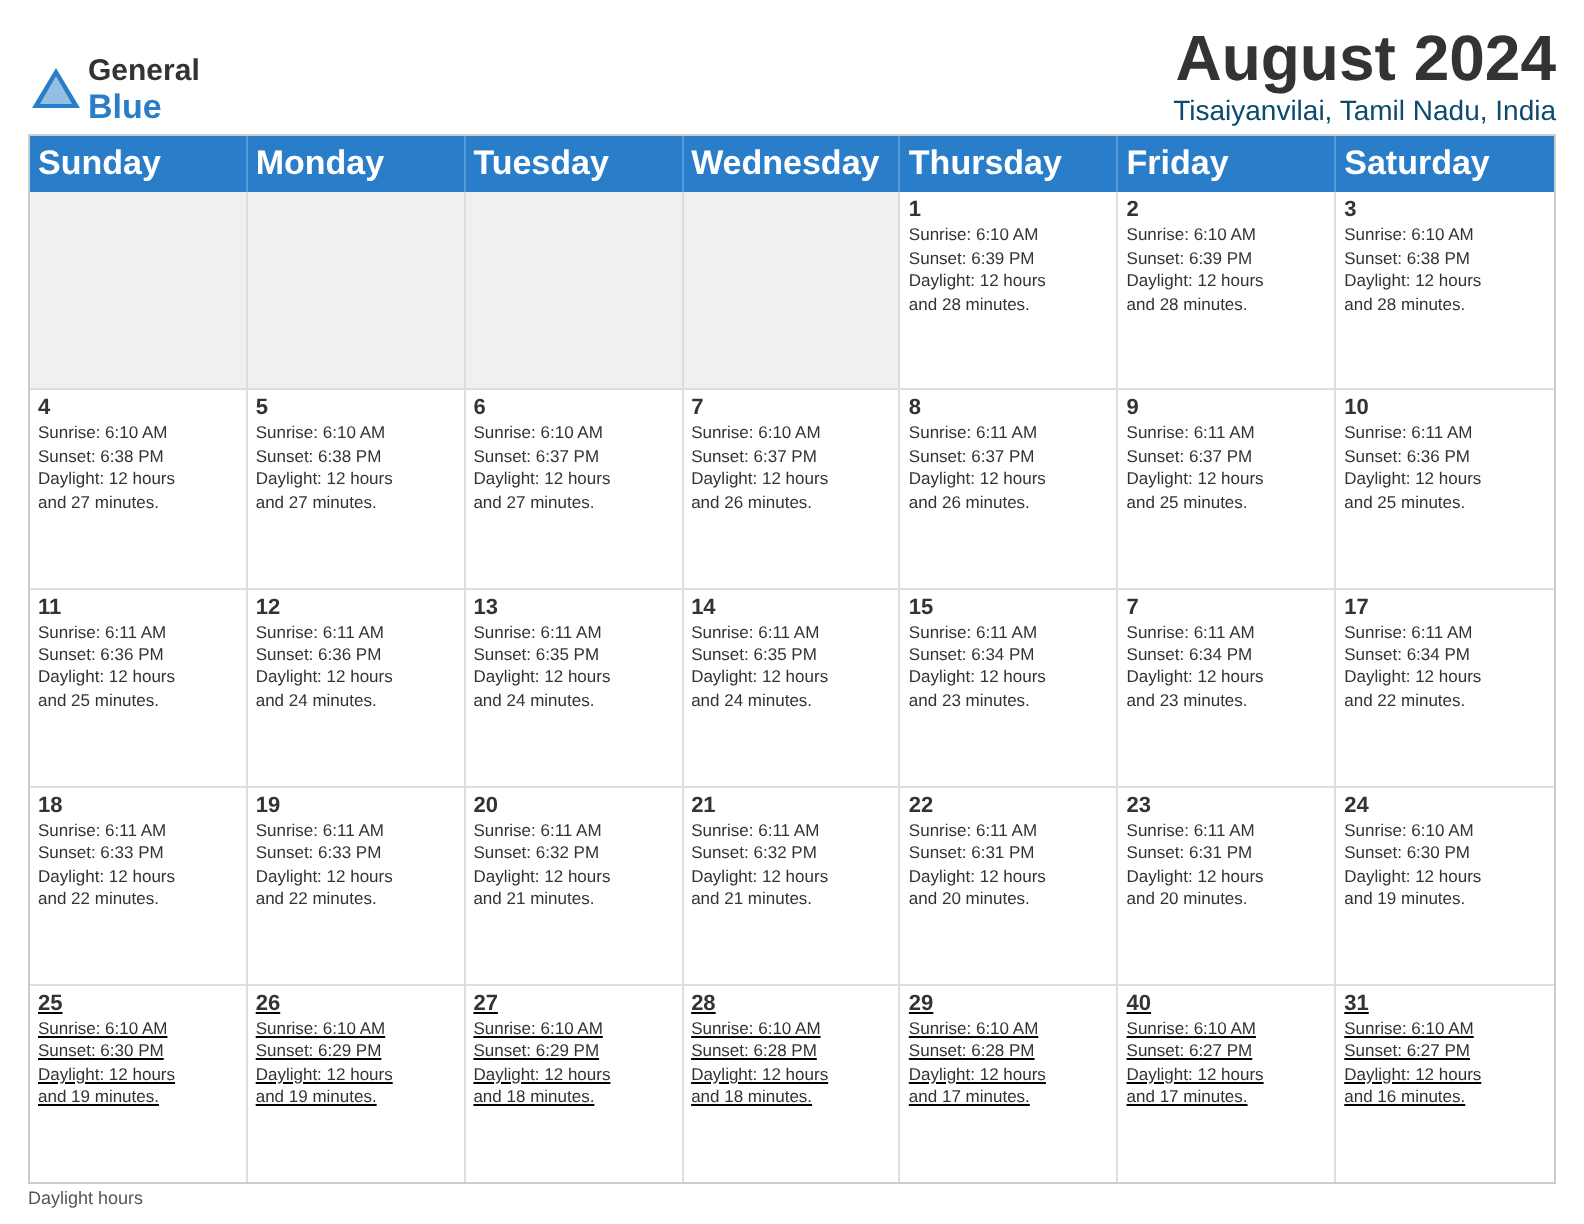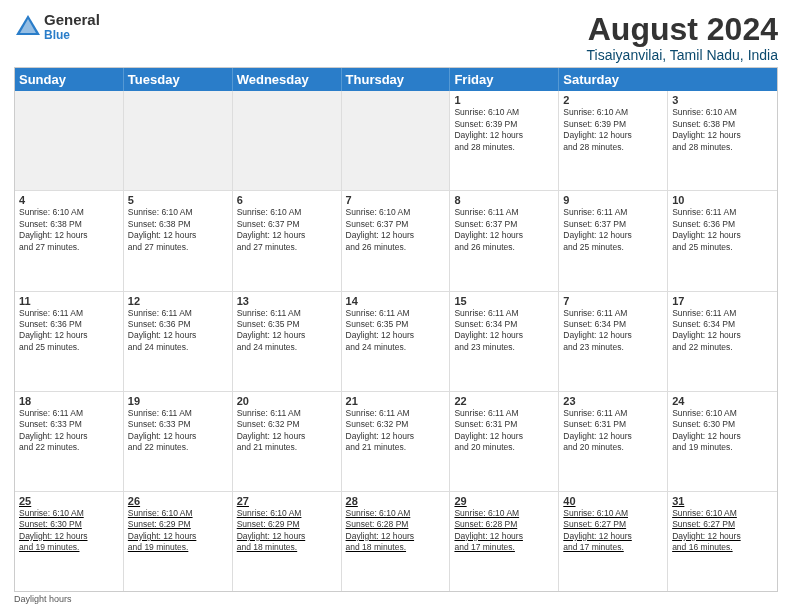--- a/index.html
+++ b/index.html
@@ -13,40 +13,40 @@
     .page {
       width: 792px;
       height: 612px;
       padding: 12px 14px 8px 14px;
       display: flex;
       flex-direction: column;
     }
     .header-row {
       display: flex;
       justify-content: space-between;
-      align-items: flex-start;
+      align-items: flex-end;
       margin-bottom: 4px;
     }
     .logo {
       display: flex;
       align-items: center;
       gap: 0;
     }
     .logo-text {
       display: flex;
       flex-direction: column;
       line-height: 1.1;
     }
     .logo-general {
       font-size: 15px;
       font-weight: bold;
       color: #333;
     }
     .logo-blue {
-      font-size: 12px;
+      font-size: 17px;
       font-weight: bold;
       color: #2a7dc9;
     }
     .logo-icon {
       width: 28px;
       height: 28px;
       margin-right: 2px;
     }
     .title-block {
       text-align: right;
@@ -67,21 +67,21 @@
       flex-direction: column;
       border: 1px solid #ccc;
     }
     .cal-header {
       display: grid;
       grid-template-columns: repeat(7, 1fr);
       background: #2a7dc9;
     }
     .cal-header-cell {
       color: #fff;
-      font-size: 13px;
+      font-size: 17px;
       font-weight: bold;
       padding: 4px 4px;
       text-align: left;
       border-right: 1px solid #5599d4;
     }
     .cal-header-cell:last-child { border-right: none; }
     .cal-body {
       display: flex;
       flex-direction: column;
       flex: 1;
@@ -140,20 +140,21 @@
     </div>
     <div class="title-block">
       <div class="main-title">August 2024</div>
       <div class="subtitle">Tisaiyanvilai, Tamil Nadu, India</div>
     </div>
   </div>
 
   <div class="calendar">
     <div class="cal-header">
     <div class="cal-header-cell">Sunday</div>
+        <div class="cal-header-cell">Monday</div>
         <div class="cal-header-cell">Tuesday</div>
         <div class="cal-header-cell">Wednesday</div>
         <div class="cal-header-cell">Thursday</div>
         <div class="cal-header-cell">Friday</div>
         <div class="cal-header-cell">Saturday</div>
       </div>
     <div class="cal-body">
     <div class="cal-row">
           <div class="cal-cell shaded"></div>
           <div class="cal-cell shaded"></div>

